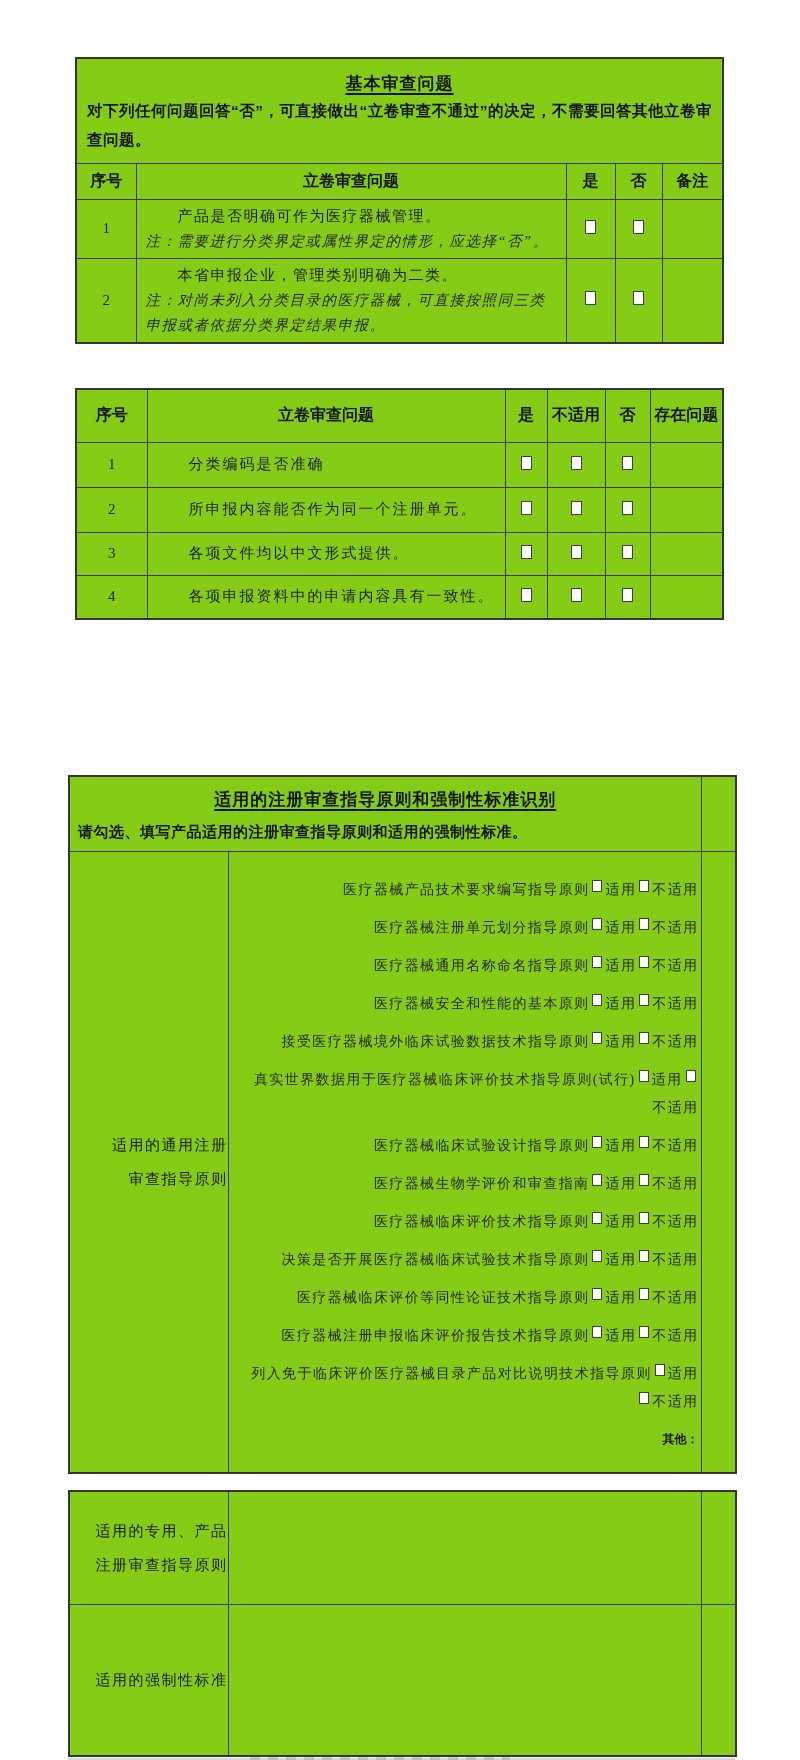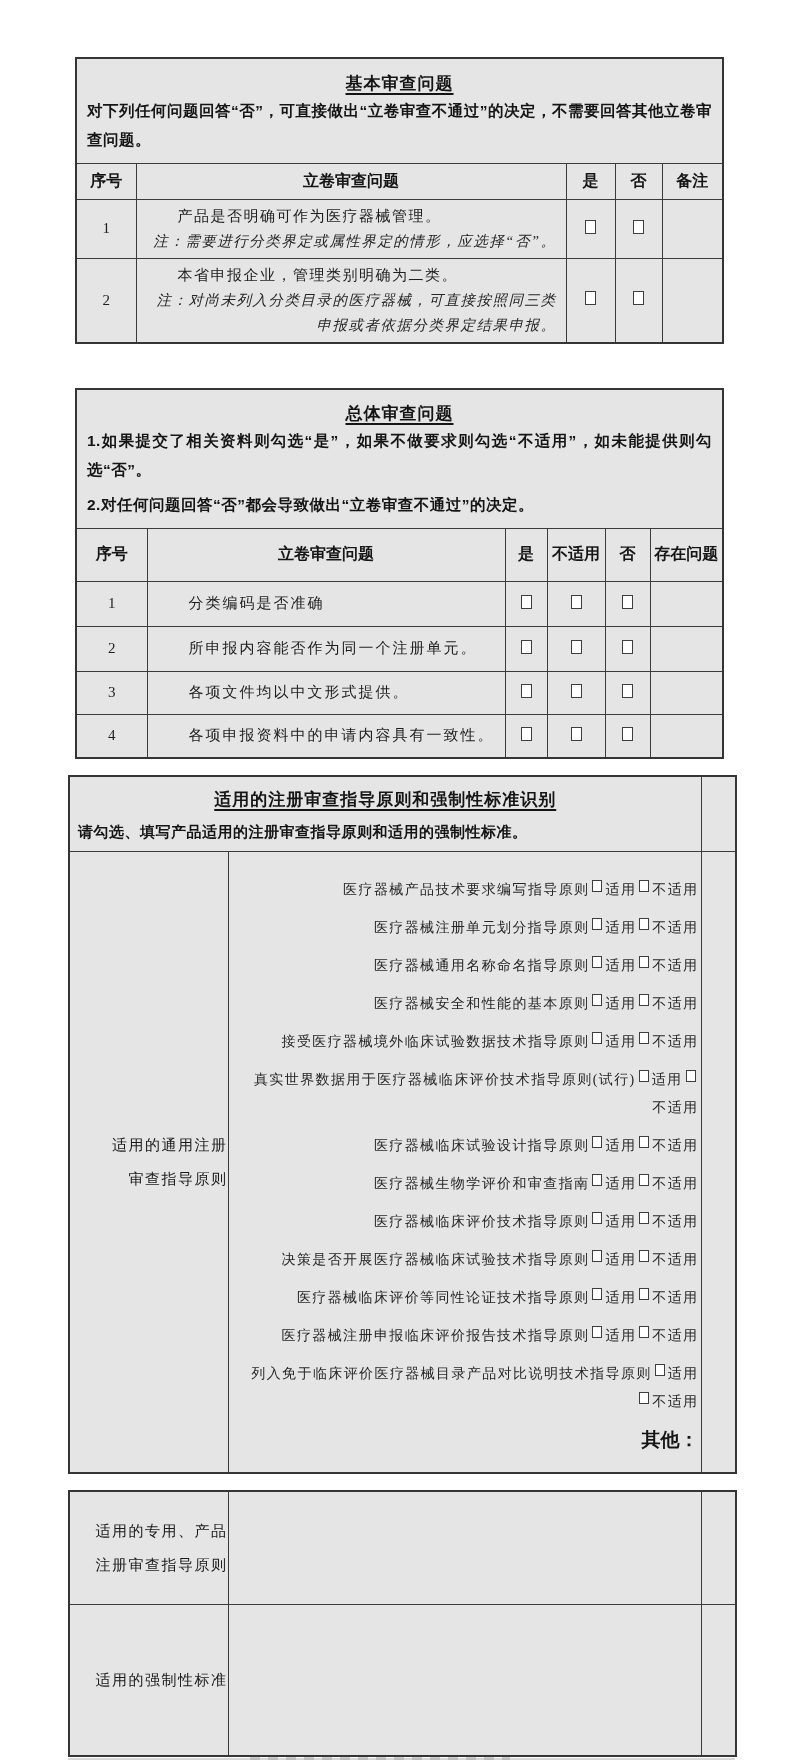--- a/index.html
+++ b/index.html
@@ -2,21 +2,21 @@
 <html><head>
 <meta charset="utf-8">
 <style>
   * { margin:0; padding:0; box-sizing:border-box; }
   html,body { background:#ffffff; }
   body {
     width:800px; height:1760px; position:relative; overflow:hidden;
     font-family:"Liberation Serif","DejaVu Serif",serif; color:#1e1e1e;
   }
   table.tbl {
-    border-collapse:collapse; table-layout:fixed; position:absolute; background:#e5e5e5;
+    border-collapse:collapse; table-layout:fixed; position:absolute; background:#84cc16;
     border:2px solid #353535;
   }
   .tbl td { border:1.5px solid #3b3b3b; vertical-align:middle; overflow:hidden; }
   .t1 { left:75px; top:57px;  width:647px; }
   .t2 { left:75px; top:388px; width:647px; }
   .t3 { left:68px; top:775px; width:667px; }
   .t4 { left:68px; top:1490px; width:667px; }
 
   .titlecell { padding:8px 10px 4px 10px; vertical-align:top; }
   .ttl {
@@ -30,34 +30,34 @@
     font-weight:bold; font-size:15.5px; line-height:29px; letter-spacing:0.5px;
     text-align:justify; color:#151515;
   }
   .hdr td {
     font-family:"Liberation Sans","DejaVu Sans",sans-serif; font-weight:bold;
     font-size:16px; text-align:center; color:#151515;
   }
   .num { text-align:center; font-size:15px; }
   .qcell { padding:4px 9px; vertical-align:middle; }
   .qt  { font-size:15px; letter-spacing:1.5px; line-height:25px;margin-left:32px; }
-  .note{ font-style:italic; font-size:14.5px; letter-spacing:1.5px; line-height:25px; color:#252525;text-align:right; }
+  .note{ font-style:italic; font-size:14.5px; letter-spacing:1.5px; line-height:25px; color:#252525; }
   .cbcell { text-align:center; }
   .cb { display:inline-block; width:11px; height:14px; border:1.7px solid #3e3e3e; background:#fff; }
   .cb.s { width:10px; height:12px; border-width:1.5px; vertical-align:2px; margin:0 3px; }
 
   .t3head { padding:10px 8px 8px 8px; vertical-align:top; }
   .intro3 {
     margin-top:11px; font-family:"Liberation Sans","DejaVu Sans",sans-serif;
     font-weight:bold; font-size:15px; letter-spacing:0.5px; color:#151515;
   }
   .sidelabel { text-align:right; font-size:15px; letter-spacing:1.5px; line-height:34px; color:#1a1a1a; }
   .glcell { vertical-align:top; padding:7px 2px 0 12px;text-align:right; }
   p.gl { font-size:14px; letter-spacing:1.4px; line-height:28px; margin-bottom:10px; color:#262626; }
-  .other { font-family:Liberation Serif, serif; font-weight:bold; font-size:19px; line-height:28px; color:#151515;margin-top:10px; }
+  .other { font-family:Liberation Mono, monospace; font-weight:bold; font-size:12px; line-height:28px; color:#151515;margin-top:10px; }
 
   .cutoff {
     position:absolute; left:250px; top:1757px; width:260px; height:3px; opacity:0.45;
     background:repeating-linear-gradient(90deg,#9a9a9a 0 10px,transparent 10px 18px);
   }
   .cutoff-line { position:absolute; left:68px; top:1758px; width:667px; height:2px; background:#d7d7d7; }
 </style>
 </head>
 <body>
 
@@ -109,27 +109,20 @@
 <table class="tbl t2">
   <colgroup>
       <col style="width:71px">
       <col style="width:358px">
       <col style="width:42px">
       <col style="width:58px">
       <col style="width:45px">
       <col style="width:73px">
     </colgroup>
   <tbody>
-      <tr style="height:139px">
-    <td colspan="6" class="titlecell">
-      <div class="ttl">总体审查问题</div>
-      <div class="intro">1.如果提交了相关资料则勾选“是”，如果不做要求则勾选“不适用”，如未能提供则勾选“否”。</div>
-      <div class="intro" style="margin-top:6px">2.对任何问题回答“否”都会导致做出“立卷审查不通过”的决定。</div>
-    </td>
-  </tr>
   <tr class="hdr" style="height:53px">
     <td>序号</td>
     <td>立卷审查问题</td>
     <td>是</td>
     <td>不适用</td>
     <td>否</td>
     <td>存在问题</td>
   </tr>
   <tr style="height:45px">
     <td class="num">1</td>

